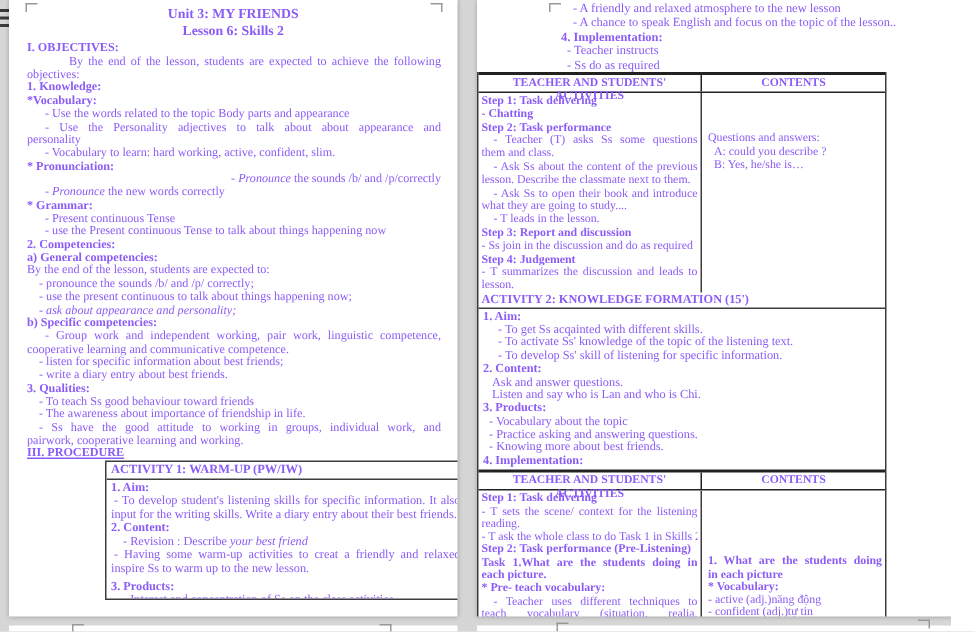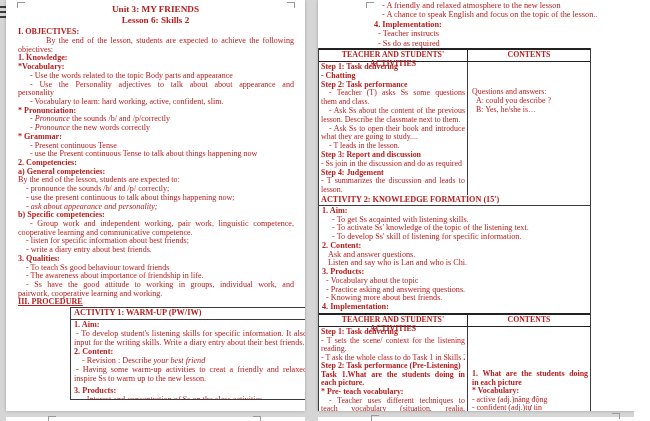--- a/index.html
+++ b/index.html
@@ -1,20 +1,20 @@
 <!DOCTYPE html>
 <html><head>
 <meta charset="utf-8">
 <style>
   html,body{margin:0;padding:0;}
   .stage{
     position:relative;width:634px;height:421px;overflow:hidden;
     background:#d6d6d6;
     font-family:"Liberation Serif","DejaVu Serif",serif;
-    color:#b91c1c;
+    color:#8b5cf6;
   }
   .page{position:absolute;top:0;background:#ffffff;overflow:hidden;box-shadow:0 0 3px rgba(0,0,0,.25);}
   .page-left{left:6px;width:299px;height:411px;}
   .page-right{left:318px;width:332px;height:411px;}
   
   .ln{overflow:hidden;white-space:nowrap;}
   .ln.b{font-weight:bold;}
   .ln.u{text-decoration:underline;}
   .ln.jl{white-space:normal;text-align:justify;text-align-last:justify;}
   .ln.gap{height:4px !important;}
@@ -77,21 +77,21 @@
         <div class="ln b"><span>I. OBJECTIVES:</span></div>
         <div class="ln jl" style="padding-left: 28px;"><span>By the end of the lesson, students are expected to achieve the following</span></div>
         <div class="ln"><span>objectives:</span></div>
         <div class="ln b"><span>1. Knowledge:</span></div>
         <div class="ln b"><span>*Vocabulary:</span></div>
         <div class="ln" style="padding-left: 12px;"><span>- Use the words related to the topic Body parts and appearance</span></div>
         <div class="ln jl" style="padding-left: 12px;"><span>- Use the Personality adjectives to talk about about appearance and</span></div>
         <div class="ln"><span>personality</span></div>
         <div class="ln" style="padding-left: 12px;"><span>- Vocabulary to learn: hard working, active, confident, slim.</span></div>
         <div class="ln b"><span>* Pronunciation:</span></div>
-        <div class="ln" style="padding-left: 12px;"><span>- </span><span style="font-style: italic;">Pronounce</span><span> the sounds /b/ and /p/correctly</span></div>
+        <div class="ln" style="padding-left: 12px; text-align: right;"><span>- </span><span style="font-style: italic;">Pronounce</span><span> the sounds /b/ and /p/correctly</span></div>
         <div class="ln" style="padding-left: 12px;"><span>- </span><span style="font-style: italic;">Pronounce</span><span> the new words correctly</span></div>
         <div class="ln b"><span>* Grammar:</span></div>
         <div class="ln" style="padding-left: 12px;"><span>- Present continuous Tense</span></div>
         <div class="ln" style="padding-left: 12px;"><span>- use the Present continuous Tense to talk about things happening now</span></div>
         <div class="ln b"><span>2. Competencies:</span></div>
         <div class="ln b"><span>a) General competencies:</span></div>
         <div class="ln"><span>By the end of the lesson, students are expected to:</span></div>
         <div class="ln" style="padding-left: 8px;"><span>- pronounce the sounds /b/ and /p/ correctly;</span></div>
         <div class="ln" style="padding-left: 8px;"><span>- use the present continuous to talk about things happening now;</span></div>
         <div class="ln" style="padding-left: 8px; font-style: italic;"><span>- ask about appearance and personality;</span></div>
@@ -159,21 +159,21 @@
           </div>
         <div class="tc tcr">
             <div class="ln"><span>Questions and answers:</span></div>
             <div class="ln" style="padding-left: 4px;"><span>A: could you describe ?</span></div>
             <div class="ln" style="padding-left: 4px;"><span>B: Yes, he/she is…</span></div>
           </div>
       </div>
       <div class="tact">ACTIVITY 2: KNOWLEDGE FORMATION (15')</div>
       <div class="tmerged">
           <div class="ln b"><span>1. Aim:</span></div>
-          <div class="ln" style="padding-left: 10px;"><span>- To get Ss acqainted with listening skills.</span></div>
+          <div class="ln" style="padding-left: 10px;"><span>- To get Ss acqainted with different skills.</span></div>
           <div class="ln" style="padding-left: 10px;"><span>- To activate Ss' knowledge of the topic of the listening text.</span></div>
           <div class="ln" style="padding-left: 10px;"><span>- To develop Ss' skill of listening for specific information.</span></div>
           <div class="ln b"><span>2. Content:</span></div>
           <div class="ln" style="padding-left: 6px;"><span>Ask and answer questions.</span></div>
           <div class="ln" style="padding-left: 6px;"><span>Listen and say who is Lan and who is Chi.</span></div>
           <div class="ln b"><span>3. Products:</span></div>
           <div class="ln" style="padding-left: 4px;"><span>- Vocabulary about the topic</span></div>
           <div class="ln" style="padding-left: 4px;"><span>- Practice asking and answering questions.</span></div>
           <div class="ln" style="padding-left: 4px;"><span>- Knowing more about best friends.</span></div>
           <div class="ln b"><span>4. Implementation:</span></div>

